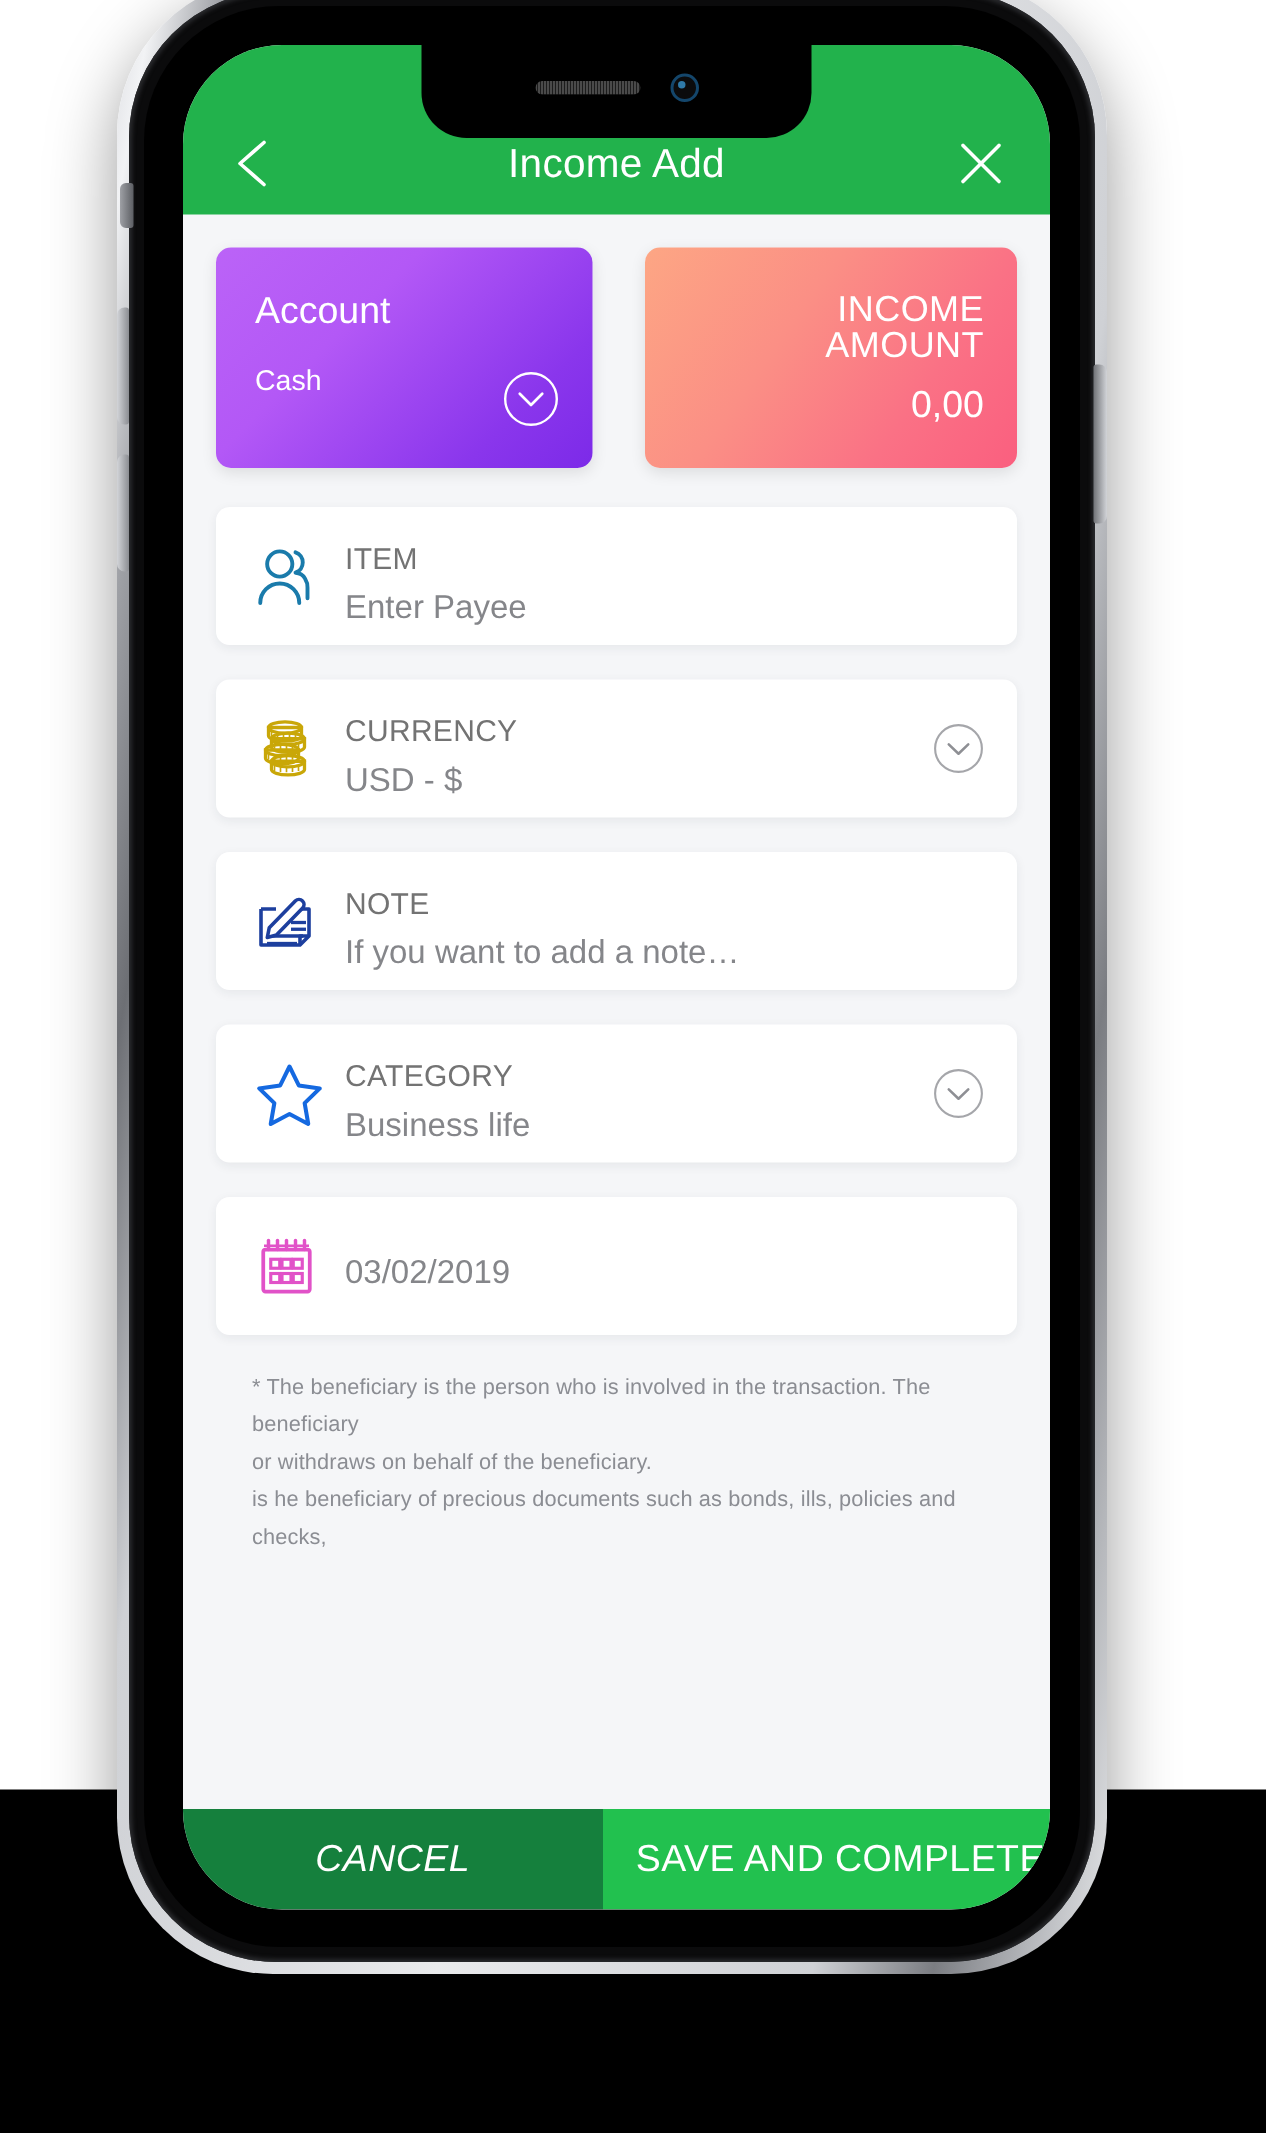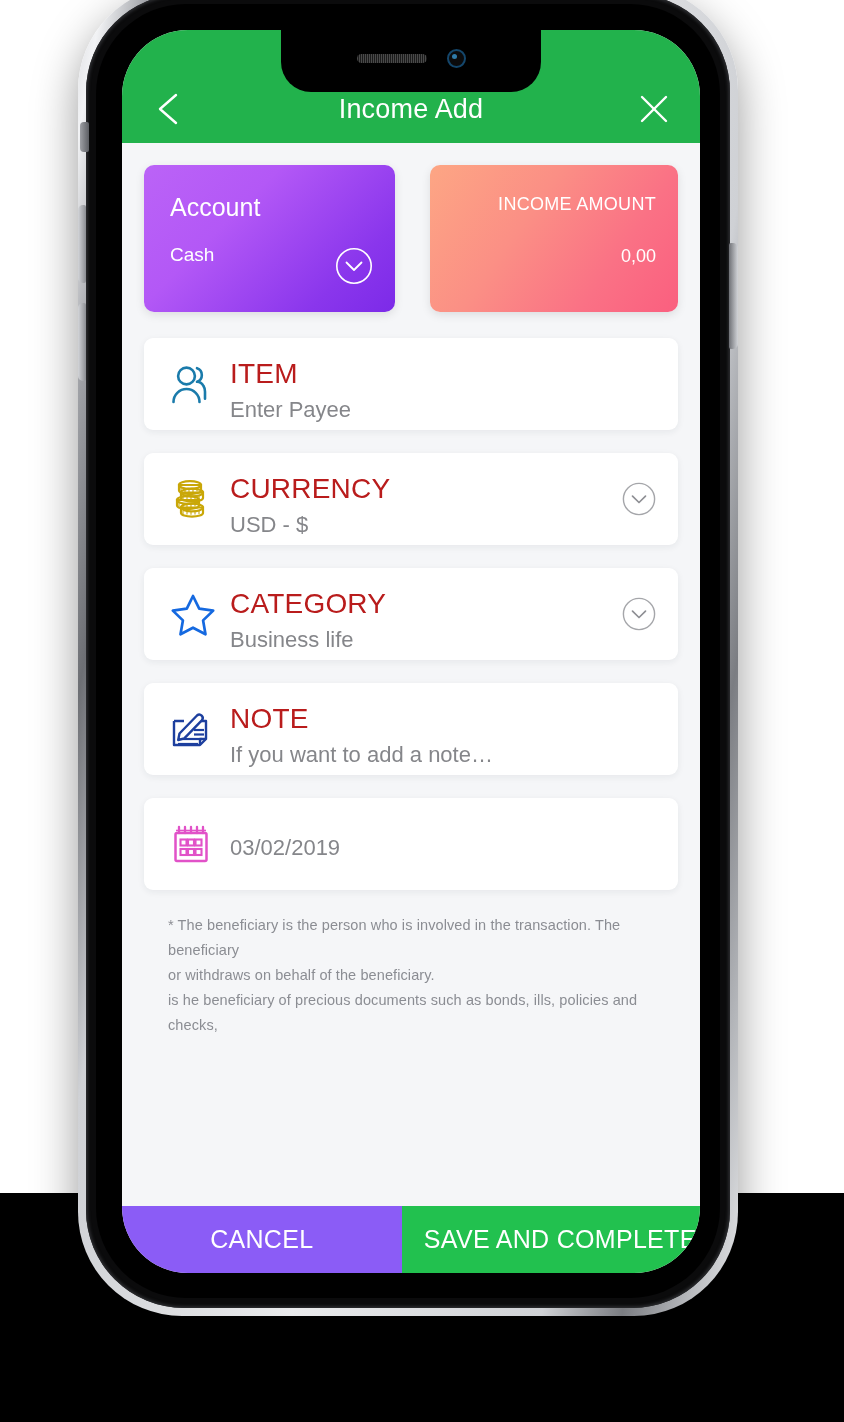--- a/index.html
+++ b/index.html
@@ -201,34 +201,34 @@
     padding: 30px 22px 0 22px;
     text-align: right;
   }
   .card-label {
     color: #ffffff;
     font-size: 25px;
     line-height: 1;
   }
   .card-label-sm {
     color: #ffffff;
-    font-size: 18px;
+    font-size: 24px;
     letter-spacing: 0.3px;
     line-height: 1;
   }
   .card-value {
     color: #ffffff;
     font-size: 19px;
     margin-top: 25px;
     line-height: 1;
   }
   .card-value-right {
     color: #ffffff;
-    font-size: 18px;
-    margin-top: 34px;
+    font-size: 25px;
+    margin-top: 15px;
     line-height: 1;
   }
   .card-chevron {
     position: absolute;
     right: 22px; bottom: 27px;
     width: 38px; height: 38px;
     cursor: pointer;
   }
 
   
@@ -250,22 +250,22 @@
     min-width: 62px;
     display: flex;
     align-items: center;
     justify-content: center;
   }
   .row-text {
     flex: 1;
     padding-left: 6px;
   }
   .row-label {
-    font-size: 28px;
-    color: #b91c1c;
+    font-size: 20px;
+    color: #737373;
     letter-spacing: 0.2px;
     line-height: 1.15;
     margin-top: 12px;
   }
   .row-value {
     font-size: 22px;
     color: #85868a;
     margin-top: 7px;
     line-height: 1.15;
   }
@@ -288,28 +288,29 @@
   .actions {
     position: absolute;
     left: 0; bottom: 0;
     width: 578px;
     height: 67px;
     display: flex;
     z-index: 20;
   }
   .btn-cancel {
     width: 289px;
-    background: #8b5cf6;
+    background: #15803d;
     color: #ffffff;
     font-size: 25px;
     letter-spacing: 0.3px;
     display: flex;
     align-items: center;
     justify-content: center;
     cursor: pointer;
+    font-style: italic;
   }
   .btn-save {
     width: 289px;
     background: #22c14f;
     color: #ffffff;
     font-size: 25px;
     letter-spacing: 0.3px;
     display: flex;
     align-items: center;
     justify-content: center;
@@ -436,51 +437,51 @@
         <div class="row-chevron">
           <svg width="34" height="34" viewBox="0 0 34 34">
             <circle cx="17" cy="17" r="15.6" fill="none" stroke="#a5a6aa" stroke-width="1.4"></circle>
             <polyline points="10.5,14.2 17,20.5 23.5,14.2" fill="none" stroke="#8e8f94" stroke-width="1.7" stroke-linecap="round" stroke-linejoin="round"></polyline>
           </svg>
         </div>
       </div>
 
       <div class="row">
         <div class="row-icon">
-          <svg width="48" height="46" viewBox="0 0 48 46">
-            <path d="M24 5 L30.2 17.6 L44.2 19.6 L34.1 29.4 L36.5 43.3 L24 36.7 L11.5 43.3 L13.9 29.4 L3.8 19.6 L17.8 17.6 Z" fill="none" stroke="#1569e0" stroke-width="2.7" stroke-linejoin="round"></path>
-          </svg>
-        </div>
-        <div class="row-text">
-          <div class="row-label">CATEGORY</div>
-          <div class="row-value">Business life</div>
-        </div>
-        <div class="row-chevron">
-          <svg width="34" height="34" viewBox="0 0 34 34">
-            <circle cx="17" cy="17" r="15.6" fill="none" stroke="#a5a6aa" stroke-width="1.4"></circle>
-            <polyline points="10.5,14.2 17,20.5 23.5,14.2" fill="none" stroke="#8e8f94" stroke-width="1.7" stroke-linecap="round" stroke-linejoin="round"></polyline>
-          </svg>
-        </div>
-      </div>
-
-      <div class="row">
-        <div class="row-icon">
           <svg width="46" height="44" viewBox="0 0 46 44">
             <path d="M4 14 h10 M4 14 v24 h26 l6 -6 v-18 h-10" fill="none" stroke="#1d3f9e" stroke-width="2.4" stroke-linejoin="round"></path>
             <path d="M30 38 v-6 h6" fill="none" stroke="#1d3f9e" stroke-width="2.4" stroke-linejoin="round"></path>
             <line x1="8" y1="32" x2="32" y2="32" stroke="#1d3f9e" stroke-width="2.2"></line>
             <line x1="8" y1="37" x2="28" y2="37" stroke="#1d3f9e" stroke-width="2.2"></line>
             <line x1="24" y1="23" x2="34" y2="23" stroke="#1d3f9e" stroke-width="2.2"></line>
             <line x1="24" y1="27.5" x2="34" y2="27.5" stroke="#1d3f9e" stroke-width="2.2"></line>
             <path d="M9.5 26.5 L27 8.5 a3.4 3.4 0 0 1 4.8 4.8 L14.3 31.3 L8.2 33 z" fill="#ffffff" stroke="#1d3f9e" stroke-width="2.4" stroke-linejoin="round"></path>
           </svg>
         </div>
         <div class="row-text">
           <div class="row-label">NOTE</div>
           <div class="row-value">If you want to add a note…</div>
+        </div>
+      </div>
+
+      <div class="row">
+        <div class="row-icon">
+          <svg width="48" height="46" viewBox="0 0 48 46">
+            <path d="M24 5 L30.2 17.6 L44.2 19.6 L34.1 29.4 L36.5 43.3 L24 36.7 L11.5 43.3 L13.9 29.4 L3.8 19.6 L17.8 17.6 Z" fill="none" stroke="#1569e0" stroke-width="2.7" stroke-linejoin="round"></path>
+          </svg>
+        </div>
+        <div class="row-text">
+          <div class="row-label">CATEGORY</div>
+          <div class="row-value">Business life</div>
+        </div>
+        <div class="row-chevron">
+          <svg width="34" height="34" viewBox="0 0 34 34">
+            <circle cx="17" cy="17" r="15.6" fill="none" stroke="#a5a6aa" stroke-width="1.4"></circle>
+            <polyline points="10.5,14.2 17,20.5 23.5,14.2" fill="none" stroke="#8e8f94" stroke-width="1.7" stroke-linecap="round" stroke-linejoin="round"></polyline>
+          </svg>
         </div>
       </div>
 
       <div class="row">
         <div class="row-icon">
           <svg width="46" height="44" viewBox="0 0 46 44">
             <g stroke="#e152c8" stroke-width="2.3" fill="none" stroke-linecap="round">
               <line x1="9" y1="5" x2="9" y2="11"></line>
               <line x1="15" y1="5" x2="15" y2="11"></line>
               <line x1="21" y1="5" x2="21" y2="11"></line>

